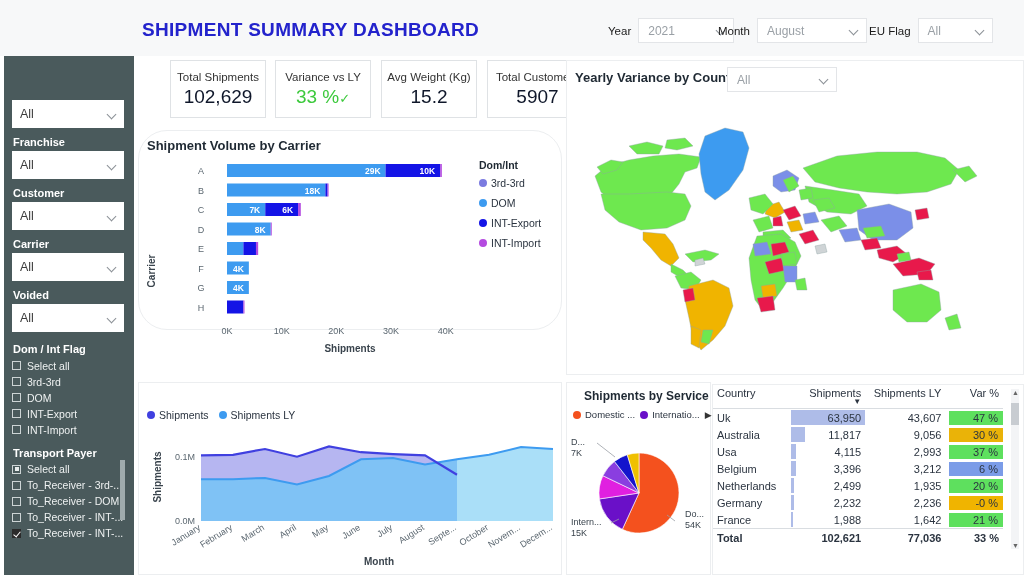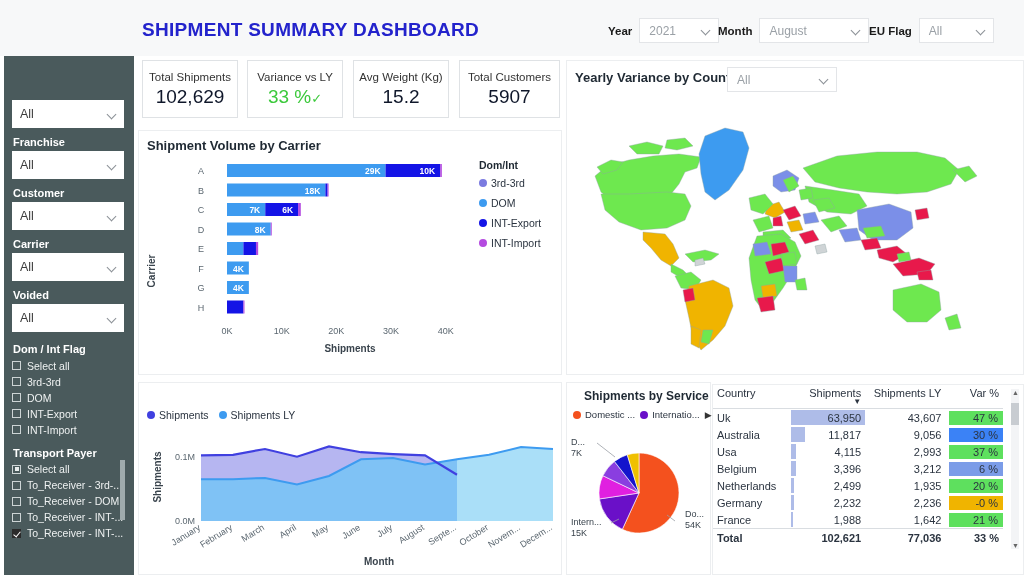--- a/index.html
+++ b/index.html
@@ -12,21 +12,21 @@
   
   .topbar {
     position:absolute; left:0; top:0; width:1024px; height:56px;
     background:#f7f8f9; display:flex; align-items:center;
   }
   .dash-title {
     position:absolute; left:142px; top:19px;
     font-size:19px; font-weight:bold; color:#2323cc; letter-spacing:.3px;
   }
   .filter-grp { position:absolute; top:18px; display:flex; align-items:center; gap:7px; }
-  .filter-lbl { font-size:11.5px; font-weight:bold; color:#1a1a1a; }
+  .filter-lbl { font-size:11.5px; font-weight:normal; color:#1a1a1a; }
   .slicer {
     background:#fff; border:1px solid #e3e5e8; height:25px;
     display:flex; align-items:center; justify-content:space-between;
     padding:0 6px 0 9px; font-size:12px; color:#9aa0a6;
   }
   .chev { width:11px; height:7px; position:relative; flex:none; margin-left:6px; }
   .chev:before {
     content:""; position:absolute; left:1px; top:0px; width:6px; height:6px;
     border-right:1.4px solid #8b9096; border-bottom:1.4px solid #8b9096;
     transform:rotate(45deg);
@@ -59,21 +59,21 @@
   .sb-txt { font-size:10.5px; color:#eef1f1; white-space:nowrap; overflow:hidden; }
   .sb-scroll {
     position:absolute; right:9px; width:5px; background:#9fabad;
   }
   
   .panel { position:absolute; background:#ffffff; border:1px solid #eceef0; }
   
   .kpi {
     position:absolute; top:60px; height:58px; background:#fff;
     border:1px solid #dfe2e5; display:flex; flex-direction:column;
-    align-items:center; justify-content:center;
+    align-items:center; justify-content:center;margin-left:28px;
   }
   .kpi-lbl { font-size:11.5px; color:#333; margin-bottom:3px; }
   .kpi-val { font-size:19px; color:#0f172a; }
   .kpi-val.green { color:#3cc93c; }
   
   .ctitle { font-size:13px; font-weight:bold; color:#1f2933; }
   .axis-txt { font-size:9px; fill:#5b6770; }
   .axis-name { font-size:10px; font-weight:bold; fill:#3a444d; }
   .legend-row { display:flex; align-items:center; gap:4px; }
   .dot { width:8px; height:8px; border-radius:50%; flex:none; }
@@ -93,21 +93,21 @@
   .var-chip { display:block; text-align:right; padding:1px 5px 1px 0; }
 </style>
 </head>
 <body>
 
 <div class="topbar"></div>
 <div class="dash-title">SHIPMENT SUMMARY DASHBOARD</div>
 
 <div class="filter-grp" id="hf0" style="left:608px;">
   <span class="filter-lbl">Year</span>
-  <div class="slicer" style="width:80px;">
+  <div class="slicer" style="width:96px;">
     <span>2021</span>
     <span class="chev"></span>
   </div>
 </div>
 <div class="filter-grp" style="left:718px;">
   <span class="filter-lbl">Month</span>
   <div class="slicer" style="width:110px;">
     <span>August</span>
     <span class="chev"></span>
   </div>
@@ -214,21 +214,21 @@
 </div>
 <div class="kpi" style="left:353px; width:96px;">
   <div class="kpi-lbl">Avg Weight (Kg)</div>
   <div class="kpi-val">15.2</div>
 </div>
 <div class="kpi" style="left:459px; width:101px;">
   <div class="kpi-lbl">Total Customers</div>
   <div class="kpi-val">5907</div>
 </div>
 
-<div class="panel" style="left:138px; top:130px; width:424px; height:245px;">
+<div class="panel" style="left:138px; top:130px; width:424px; height:200px;border-radius:29px;">
   <div class="ctitle" style="position:absolute; left:8px; top:7px;">Shipment Volume by Carrier</div>
   <svg id="bar-svg" width="424" height="218" style="position:absolute; left:0; top:25px;">
       <text x="16" y="115" class="axis-name" text-anchor="middle" transform="rotate(-90 16 115)">Carrier</text>
       <text x="62" y="18" class="axis-txt" text-anchor="middle" font-size="10">A</text>
       <rect x="88" y="8" width="158.53333333333333" height="13" fill="#3d9bf0"></rect>
       <text x="241.53333333333333" y="18" text-anchor="end" font-size="8.5" font-weight="bold" fill="#ffffff">29K</text>
       <rect x="246.53333333333333" y="8" width="54.666666666666714" height="13" fill="#1414e6"></rect>
       <text x="296.20000000000005" y="18" text-anchor="end" font-size="8.5" font-weight="bold" fill="#ffffff">10K</text>
       <rect x="301.20000000000005" y="8" width="1.6399999999999864" height="13" fill="#b44be0"></rect>
       <text x="62" y="37.5" class="axis-txt" text-anchor="middle" font-size="10">B</text>
@@ -454,21 +454,21 @@
           <td style="text-align: right;">43,607</td>
           <td style="padding: 1px 0px 1px 4px;">
             <span class="var-chip" style="background: rgb(94, 224, 94);">47 %</span>
           </td>
         </tr>
         <tr>
           <td>Australia</td>
           <td class="cell-bar"><span class="bg" style="width: 19%;"></span><span class="vtxt">11,817</span></td>
           <td style="text-align: right;">9,056</td>
           <td style="padding: 1px 0px 1px 4px;">
-            <span class="var-chip" style="background: #3b82f6;">30 %</span>
+            <span class="var-chip" style="background: #eab308;">30 %</span>
           </td>
         </tr>
         <tr>
           <td>Usa</td>
           <td class="cell-bar"><span class="bg" style="width: 7%;"></span><span class="vtxt">4,115</span></td>
           <td style="text-align: right;">2,993</td>
           <td style="padding: 1px 0px 1px 4px;">
             <span class="var-chip" style="background: rgb(94, 224, 94);">37 %</span>
           </td>
         </tr>

